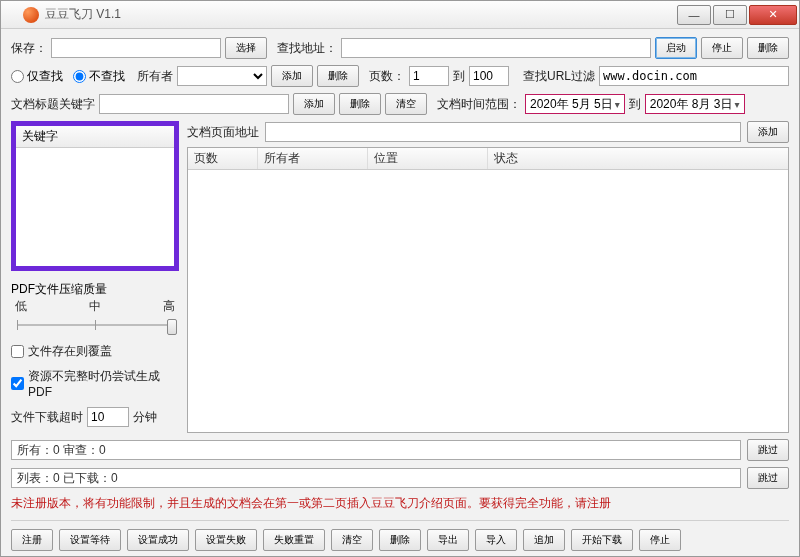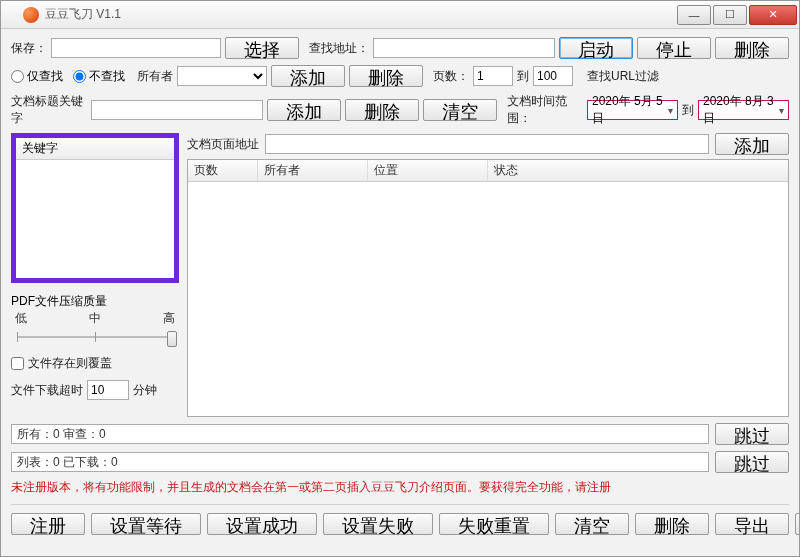--- a/index.html
+++ b/index.html
@@ -50,25 +50,25 @@
   }
   .row { display: flex; align-items: center; margin-bottom: 6px; gap:4px; }
   label.lab { color:#222; }
   input.txt, input.small {
     height: 20px; border: 1px solid #aaa; background:#fff;
     padding: 0 3px; font-size:12px;
   }
   select.sel { height:20px; border:1px solid #aaa; background:#fff; font-size:12px;}
   button.btn {
     height: 22px;
-    padding: 0 18px;
+    padding: 0 10px;
     background: linear-gradient(#fbfbfb,#e5e5e5);
     border: 1px solid #999;
     border-radius: 2px;
-    font-size: 18px;
+    font-size: 10px;
     cursor: pointer;
     white-space: nowrap;
   }
   button.btn.accent {
     border: 1px solid #3a8ad6;
     box-shadow: 0 0 0 1px #7db8e8 inset;
     font-family: Liberation Serif, serif;
   }
   input[type=radio],input[type=checkbox]{margin:0 3px 0 0; vertical-align:middle;}
   .mid-area { display:flex; gap:8px; margin-top:2px;}
@@ -134,20 +134,21 @@
     <label style="margin-left:6px"><input type="radio" name="sm" checked="" style=""><span>不查找</span></label>
     <label class="lab" style="margin-left:8px">所有者</label>
     <select class="sel" style="width:90px"></select>
     <button class="btn">添加</button>
     <button class="btn">删除</button>
     <label class="lab" style="margin-left:6px">页数：</label>
     <input class="txt" style="width: 40px;" value="1">
     <label class="lab">到</label>
     <input class="txt" style="width: 40px;" value="100">
     <label class="lab" style="margin-left:10px">查找URL过滤</label>
+    <input class="txt" style="flex: 1 1 0%; font-family: monospace;" value="www.docin.com">
   </div>
 
   <div class="row">
     <label class="lab">文档标题关键字</label>
     <input class="txt" style="width: 190px;">
     <button class="btn">添加</button>
     <button class="btn">删除</button>
     <button class="btn">清空</button>
     <label class="lab" style="margin-left:6px">文档时间范围：</label>
     <div class="date-field">
@@ -178,20 +179,24 @@
           <div class="tick" style="left:6px"></div>
           <div class="tick" style="left:50%"></div>
           <div class="tick" style="right:6px"></div>
           <div class="thumb" style="right:2px"></div>
         </div>
       </div>
       <div class="chk-row">
         <input type="checkbox" style="">
         <span>文件存在则覆盖</span>
       </div>
+      <div class="chk-row">
+        <input type="checkbox" checked="" style="">
+        <span>资源不完整时仍尝试生成PDF</span>
+      </div>
       <div class="row" style="margin-top:8px">
         <label class="lab">文件下载超时</label>
         <input class="txt" style="width: 42px;" value="10">
         <label class="lab">分钟</label>
       </div>
     </div>
 
     <div class="right-col">
       <div class="page-addr">
         <label class="lab">文档页面地址</label>

